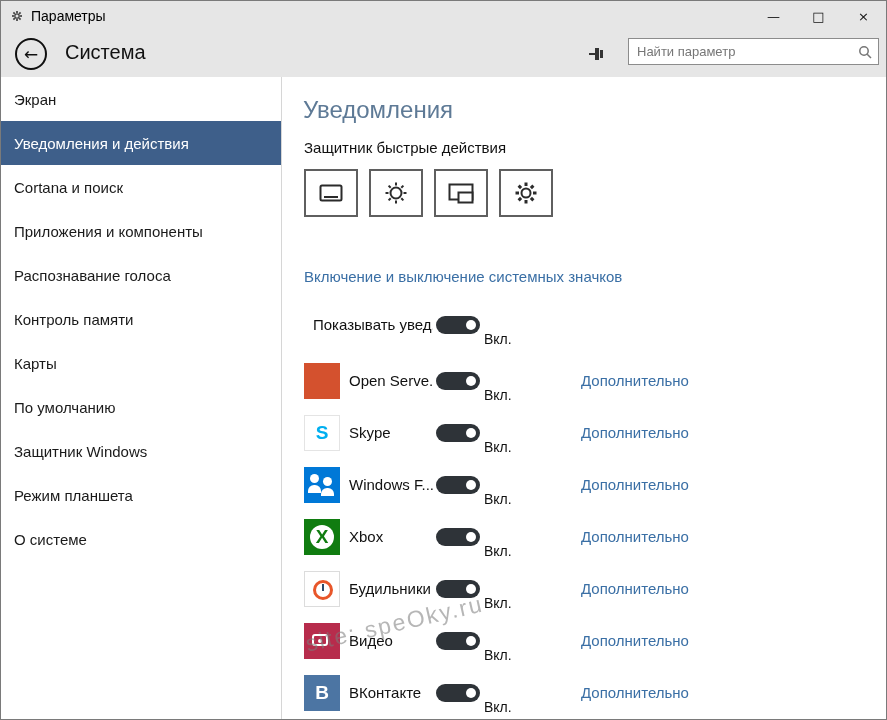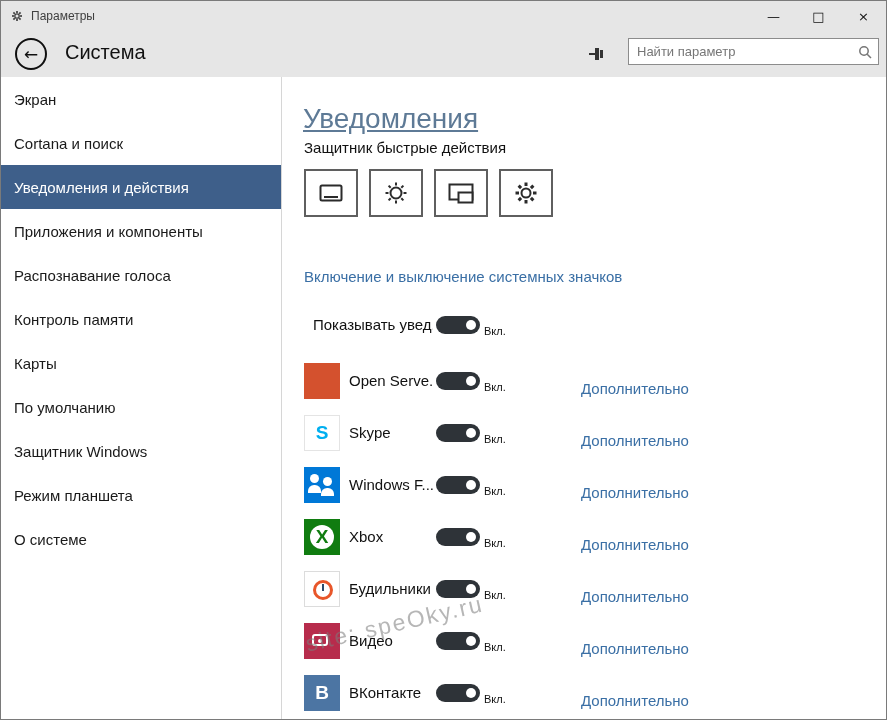--- a/index.html
+++ b/index.html
@@ -3,21 +3,21 @@
 <meta charset="utf-8">
 <style>
   html,body{margin:0;padding:0;background:#9a9a9a;font-family:"Liberation Sans",sans-serif;}
   .window{position:relative;width:887px;height:720px;background:#fff;border:1px solid #7a7a7a;
           box-sizing:border-box;overflow:hidden;}
 
   
   .chrome{position:absolute;left:0;top:0;width:100%;height:76px;background:#e6e6e6;}
   .titlebar{position:absolute;left:0;top:0;width:100%;height:30px;}
   .title-icon{position:absolute;left:9px;top:8px;width:14px;height:14px;}
-  .title-text{position:absolute;left:30px;top:0;line-height:30px;font-size:12px;color:#404040;}
+  .title-text{position:absolute;left:30px;top:0;line-height:30px;font-size:14px;color:#000000;}
   .win-btns{position:absolute;right:0;top:0;height:30px;display:flex;}
   .win-btn{width:45px;height:30px;display:flex;align-items:center;justify-content:center;
            font-family:"DejaVu Sans","Liberation Sans",sans-serif;font-size:13px;color:#111;cursor:default;}
   .back-btn{position:absolute;left:14px;top:37px;width:32px;height:32px;border:2px solid #101010;border-radius:50%;
             box-sizing:border-box;display:flex;align-items:center;justify-content:center;
             font-family:"DejaVu Sans","Liberation Sans",sans-serif;font-size:17px;color:#101010;}
   .header-title{position:absolute;left:64px;top:40px;font-size:20px;color:#111;}
   .pin-icon{position:absolute;left:585px;top:43px;width:20px;height:20px;}
   .search-box{position:absolute;left:627px;top:37px;width:251px;height:27px;background:#fff;
               border:1px solid #8c8c8c;box-sizing:border-box;padding-left:9px;}
@@ -26,21 +26,21 @@
   .search-box input::placeholder{color:#767676;opacity:1;}
   .search-glyph{position:absolute;right:6px;top:6px;width:14px;height:14px;}
 
   
   .sidebar{position:absolute;left:0;top:76px;width:281px;bottom:0;background:#fff;border-right:1px solid #d6d6d6;box-sizing:border-box;}
   .side-item{height:44px;display:flex;align-items:center;padding-left:13px;font-size:15px;color:#1a1a1a;cursor:default;}
   .side-item.selected{background:var(--accent,#3e5f8a);color:#fff;}
 
   
   .main{position:absolute;left:281px;top:76px;right:0;bottom:0;background:#fff;}
-  .page-title{position:absolute;left:21px;top:26px;margin:0;font-size:28px;font-weight:300;color:var(--heading,#5e7a96);text-decoration:underline;}
+  .page-title{position:absolute;left:21px;top:19px;margin:0;font-size:24px;font-weight:300;color:var(--heading,#5e7a96);}
   .qa-label{position:absolute;left:22px;top:62px;font-size:15px;color:#111;}
   .qa-row{position:absolute;left:22px;top:92px;display:flex;gap:11px;}
   .qa-tile{width:54px;height:48px;border:2px solid #5f5f5f;box-sizing:border-box;background:#fff;
            display:flex;align-items:center;justify-content:center;}
   .link{position:absolute;left:22px;font-size:15px;color:var(--link,#3a6fa5);text-decoration:none;cursor:pointer;}
   .link1{top:156px;} .link2{top:191px;}
 
   
   .master-row{position:absolute;left:22px;right:0;top:226px;height:44px;}
   .master-label{position:absolute;left:9px;top:0;width:120px;line-height:44px;font-size:15px;color:#111;
@@ -48,22 +48,22 @@
   .apps{position:absolute;left:22px;right:0;top:282px;}
   .app-row{position:relative;height:44px;margin-bottom:8px;}
   .app-icon{position:absolute;left:0;top:4px;width:36px;height:36px;box-sizing:border-box;
             display:flex;align-items:center;justify-content:center;}
   .app-icon .glyph{position:relative;z-index:1;font-weight:bold;font-size:19px;}
   .app-name{position:absolute;left:45px;top:0;width:85px;line-height:44px;font-size:15px;color:#111;
             white-space:nowrap;overflow:hidden;}
   .toggle{position:absolute;left:132px;top:13px;width:44px;height:18px;border-radius:10px;
           background:var(--toggle-on,#2e3338);cursor:pointer;}
   .toggle .knob{position:absolute;right:4px;top:4px;width:10px;height:10px;border-radius:50%;background:#fff;}
-  .toggle-state{position:absolute;left:180px;top:6px;line-height:44px;font-size:11px;color:#111;}
-  .more-link{position:absolute;left:277px;top:8px;line-height:44px;font-size:15px;color:var(--link,#3a6fa5);
+  .toggle-state{position:absolute;left:180px;top:14px;line-height:44px;font-size:14px;color:#111;}
+  .more-link{position:absolute;left:277px;top:0;line-height:44px;font-size:15px;color:var(--link,#3a6fa5);
              text-decoration:none;cursor:pointer;}
 
   
   .app-row[data-icon="openserver"] .app-icon{background:var(--openserver-tile,#d4512e);}
   .app-row[data-icon="skype"] .app-icon{background:#fff;color:var(--skype-s,#00aff0);border:1px solid #e4e4e4;}
   .app-row[data-icon="people"] .app-icon{background:var(--people-tile,#0078d7);}
   .app-row[data-icon="people"] .app-icon::before{content:"";position:absolute;left:6px;top:7px;width:9px;height:9px;
       border-radius:50%;background:#fff;box-shadow:13px 3px 0 #fff;}
   .app-row[data-icon="people"] .app-icon::after{content:"";position:absolute;left:4px;top:18px;width:13px;height:8px;
       border-radius:6px 6px 0 0;background:#fff;box-shadow:13px 3px 0 #fff;}
@@ -139,25 +139,25 @@
           <line x1="9.2" y1="9.2" x2="13" y2="13" stroke="#767676" stroke-width="1.5"></line>
         </svg>
       </span>
     </div>
   </div>
 
   <nav class="sidebar">
     <div class="side-item">
         <span>Экран</span>
       </div>
-      <div class="side-item">
-        <span>Cortana и поиск</span>
-      </div>
       <div class="side-item selected">
         <span>Уведомления и действия</span>
+      </div>
+      <div class="side-item">
+        <span>Cortana и поиск</span>
       </div>
       <div class="side-item">
         <span>Приложения и компоненты</span>
       </div>
       <div class="side-item">
         <span>Распознавание голоса</span>
       </div>
       <div class="side-item">
         <span>Контроль памяти</span>
       </div>

